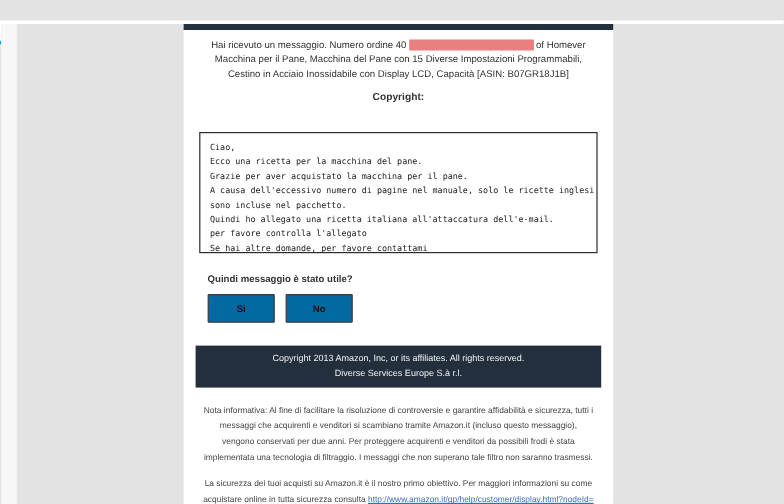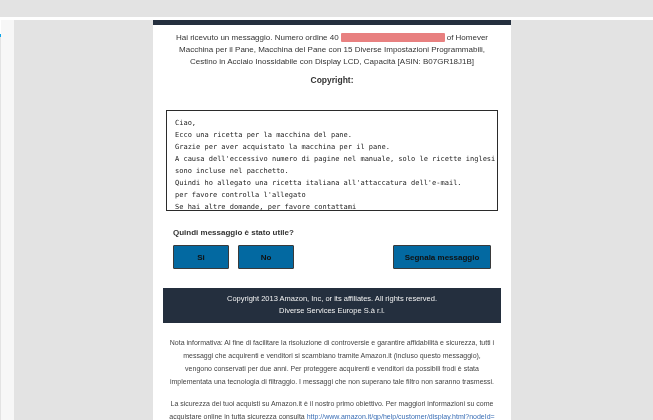--- a/index.html
+++ b/index.html
@@ -164,21 +164,20 @@
 sono incluse nel pacchetto.
 Quindi ho allegato una ricetta italiana all'attaccatura dell'e-mail.
 per favore controlla l'allegato
 Se hai altre domande, per favore contattami</pre>
 
     <div class="question">Quindi messaggio è stato utile?</div>
 
     <div class="btn-row">
       <button class="amz-btn btn-sm">Si</button>
       <button class="amz-btn btn-sm">No</button>
-      <button class="amz-btn btn-lg">Segnala messaggio</button>
     </div>
 
     <div class="dark-footer">
       <div>Copyright 2013 Amazon, Inc, or its affiliates. All rights reserved.</div>
       <div>Diverse Services Europe S.à r.l.</div>
     </div>
 
     <div class="legal nota">Nota informativa: Al fine di facilitare la risoluzione di controversie e garantire affidabilità e sicurezza, tutti i messaggi che acquirenti e venditori si scambiano tramite Amazon.it (incluso questo messaggio), vengono conservati per due anni. Per proteggere acquirenti e venditori da possibili frodi è stata implementata una tecnologia di filtraggio. I messaggi che non superano tale filtro non saranno trasmessi.</div>
 
     <div class="legal security">

